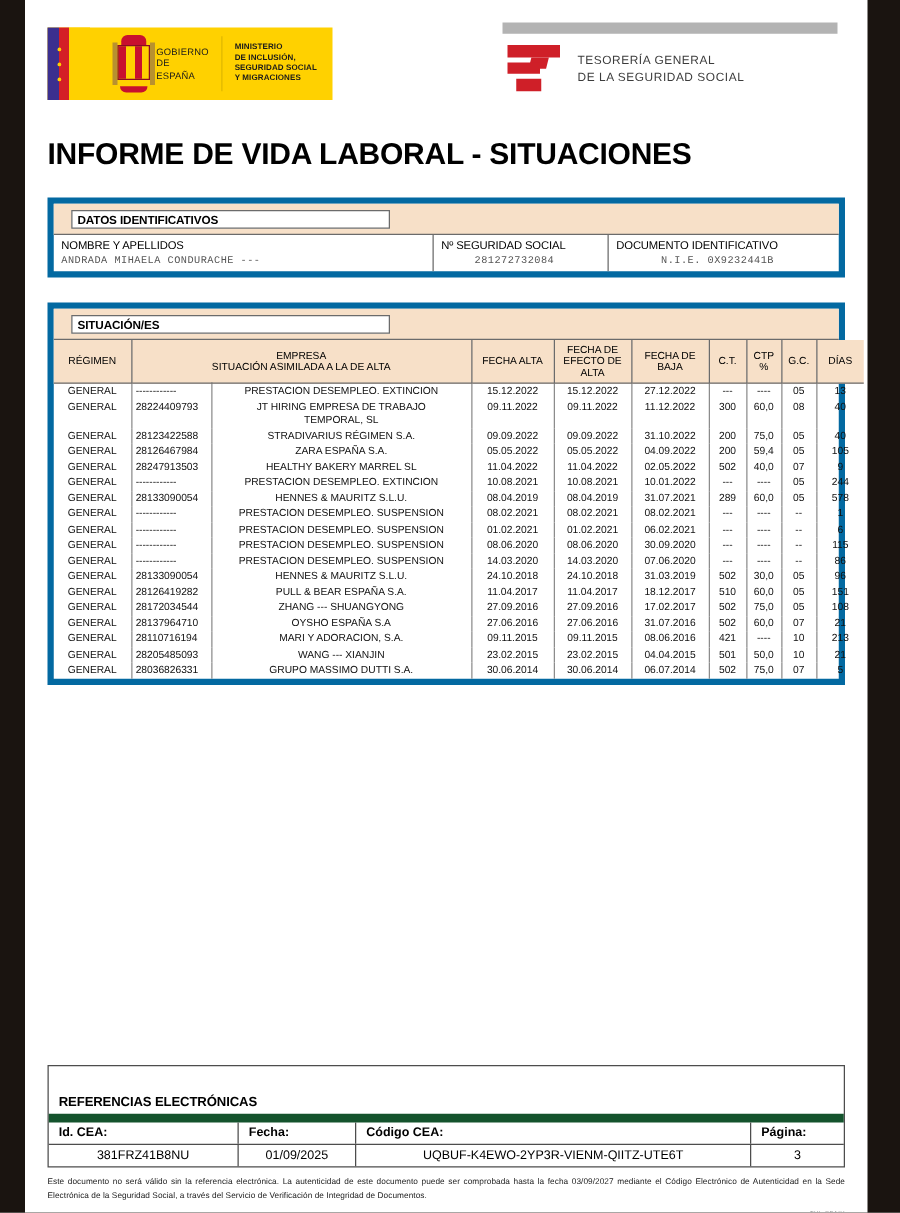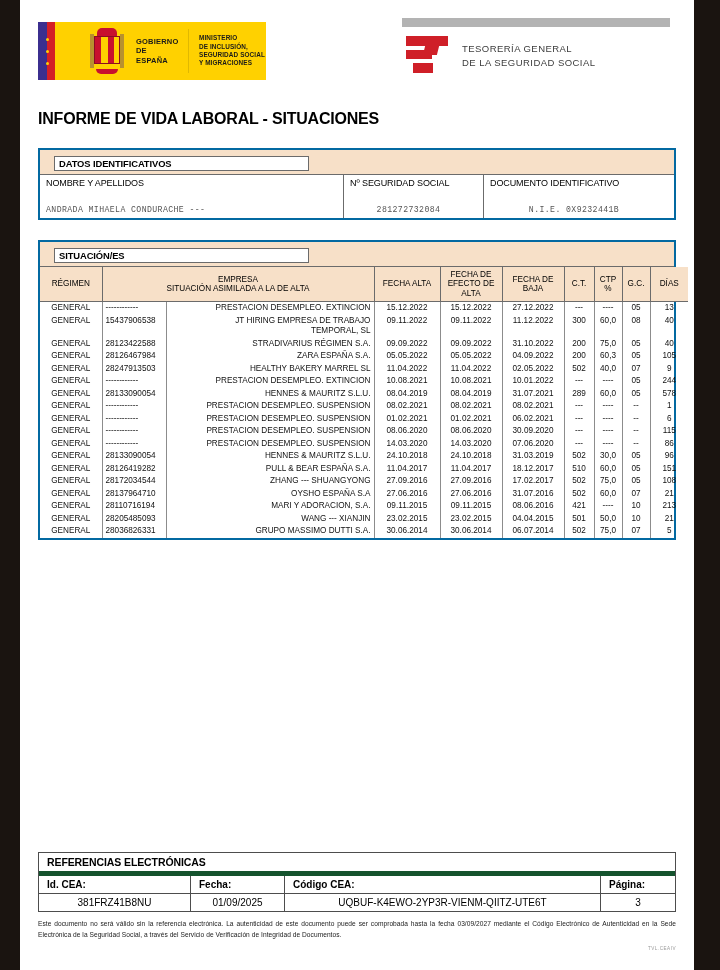--- a/index.html
+++ b/index.html
@@ -43,22 +43,22 @@
   }
   .coat .crown { position:absolute; left:7px; top:0; width:20px; height:8px;
     background:#c8102e; border-radius:5px 5px 0 0; }
   .coat .body { position:absolute; left:4px; top:8px; width:26px; height:28px;
     background: linear-gradient(to right,#c8102e 0 6px,#ffd100 6px 13px,#c8102e 13px 19px,#ffd100 19px 26px);
     border:1px solid #8b0d22; }
   .coat .pillarL,.coat .pillarR { position:absolute; top:6px; width:4px; height:34px; background:#b8912f; }
   .coat .pillarL { left:0; } .coat .pillarR { right:0; }
   .coat .base { position:absolute; left:6px; bottom:0; width:22px; height:5px; background:#c8102e; border-radius:0 0 8px 8px;}
   .gob-text {
-    margin-left: 12px; font-size: 7.5px; line-height: 1.25; color: #1a1a1a;
-    font-weight: bold; letter-spacing: .2px; white-space: pre-line;
+    margin-left: 1px; font-size: 7.5px; line-height: 1.25; color: #1a1a1a;
+    font-weight: normal; letter-spacing: .2px; white-space: pre-line;
   }
   .gob-divider { width:1px; height:44px; background:#e0b800; margin-left:10px; }
   .min-text {
     margin-left: 10px; font-size: 6.4px; line-height: 1.3; color:#1a1a1a;
     font-weight: bold; letter-spacing:.1px; white-space: pre-line;
   }
 
   .tgss-logo { position:absolute; right: 24px; top: 18px; width: 268px; }
   .tgss-bar { height: 9px; background: #b3b3b3; width: 100%; margin-bottom: 9px; }
   .tgss-row { display:flex; align-items:center; }
@@ -67,83 +67,83 @@
   .tgss-mark .t1 { left:2px; top:0; width:42px; height:10px; }
   .tgss-mark .t2 { left:20px; top:10px; width:14px; height:9px; transform: skewX(-14deg); }
   .tgss-mark .t3 { left:2px; top:14px; width:26px; height:9px; }
   .tgss-mark .t4 { left:9px; top:27px; width:20px; height:10px; }
   .tgss-text { margin-left: 14px; font-size: 9.5px; line-height: 1.45;
     color:#3c3c3c; letter-spacing:.45px; white-space: pre-line; }
 
   
   .doc-title {
     margin: 10px 0 0 18px;
-    font-size: 16px; font-weight: bold; color:#000;
+    font-size: 24px; font-weight: bold; color:#000;
     letter-spacing: -0.2px;
   }
 
   
-  .block { margin: 20px 18px 0 18px; border: 2px solid #0369a1; }
+  .block { margin: 20px 18px 0 18px; border: 5px solid #0369a1; }
   .banner {
     background: #f7e0c8; padding: 3px 4px 3px 14px; border-bottom:1px solid #6b6b6b;
   }
   .banner .inner {
     background:#fff; border:1px solid #6b6b6b; display:inline-block;
     padding: 1px 6px 1px 4px; min-width: 255px;
     font-size: 9.4px; font-weight: bold; letter-spacing:-.1px; color:#000;
   }
 
   
   .ident { display: flex; }
   .ident .cell { padding: 3px 16px 4px 6px; }
   .ident .c1 { flex: 0 0 304px; border-right:1px solid #6b6b6b; }
   .ident .c2 { flex: 0 0 140px; border-right:1px solid #6b6b6b; }
   .ident .c3 { flex: 1 1 auto; }
   .ident .lbl { font-size: 9px; color:#000; letter-spacing:-.1px; }
   .ident .val {
     font-family: "Liberation Mono", monospace; font-size: 8.2px; color:#555;
-    margin-top: 17px; letter-spacing: .4px;
+    margin-top: 3px; letter-spacing: .4px;
   }
   .ident .c2 .val, .ident .c3 .val { text-align: center; }
 
   
   table.sit { border-collapse: collapse; width: 100%; table-layout: fixed; }
   table.sit th {
     background:#f7e0c8; border-right:1px solid #6b6b6b; border-bottom:1px solid #6b6b6b;
     font-size: 8.2px; font-weight: normal; color:#000; padding: 3px 1px;
     line-height: 1.15; vertical-align: middle;
   }
   table.sit td {
     border-right:1px solid #8c8c8c;
     font-size: 8.2px; color:#111; padding: 1px 3px; line-height: 1.28;
     vertical-align: top; white-space: pre-line;
   }
   table.sit th:last-child, table.sit td:last-child { border-right: none; }
   td.c-reg { text-align:center; padding-left:5px; }
   td.c-cod { text-align:left; font-variant-numeric: tabular-nums; }
-  td.c-emp { text-align:right; }
+  td.c-emp { text-align:center; }
   td.c-date, td.c-ct, td.c-ctp, td.c-gc, td.c-dias { text-align:center; }
   .col-reg  { width: 62px; }
   .col-cod  { width: 64px; }
   .col-emp  { width: 208px; }
   .col-fa   { width: 66px; }
   .col-fe   { width: 62px; }
   .col-fb   { width: 62px; }
   .col-ct   { width: 30px; }
   .col-ctp  { width: 28px; }
   .col-gc   { width: 28px; }
   .col-dias { width: 38px; }
   .sep-left { border-left: 1px solid #8c8c8c; }
 
   
   .footer-block { position:absolute; left:18px; right:18px; top: 852px; }
   .ref-box { border:1px solid #4d4d4d; }
   .ref-title {
     padding: 3px 8px; font-size: 10.5px; font-weight:bold; color:#000;
-    border-bottom:5px solid #14532d; letter-spacing:-.1px;
+    border-bottom:7px solid #14532d; letter-spacing:-.1px;margin-top:20px;
   }
   .ref-head, .ref-vals { display:flex; }
   .ref-head { border-bottom:1px solid #4d4d4d; }
   .ref-head > div, .ref-vals > div { padding: 3px 8px; font-size: 10px; }
   .ref-head > div { font-weight: bold; }
   .rc1 { flex: 0 0 152px; border-right:1px solid #4d4d4d; }
   .rc2 { flex: 0 0 94px;  border-right:1px solid #4d4d4d; }
   .rc3 { flex: 1 1 auto;  border-right:1px solid #4d4d4d; }
   .rc4 { flex: 0 0 74px; }
   .ref-vals .rc1, .ref-vals .rc2, .ref-vals .rc3, .ref-vals .rc4 { text-align:center; }
@@ -266,21 +266,21 @@
             <td class="c-date sep-left">15.12.2022</td>
             <td class="c-date">15.12.2022</td>
             <td class="c-date">27.12.2022</td>
             <td class="c-ct sep-left">---</td>
             <td class="c-ctp">----</td>
             <td class="c-gc">05</td>
             <td class="c-dias">13</td>
           </tr>
           <tr>
             <td class="c-reg">GENERAL</td>
-            <td class="c-cod sep-left">15437906538</td>
+            <td class="c-cod sep-left">28224409793</td>
             <td class="c-emp">JT HIRING EMPRESA DE TRABAJO
 TEMPORAL, SL</td>
             <td class="c-date sep-left">09.11.2022</td>
             <td class="c-date">09.11.2022</td>
             <td class="c-date">11.12.2022</td>
             <td class="c-ct sep-left">300</td>
             <td class="c-ctp">60,0</td>
             <td class="c-gc">08</td>
             <td class="c-dias">40</td>
           </tr>
@@ -297,21 +297,21 @@
             <td class="c-dias">40</td>
           </tr>
           <tr>
             <td class="c-reg">GENERAL</td>
             <td class="c-cod sep-left">28126467984</td>
             <td class="c-emp">ZARA ESPAÑA S.A.</td>
             <td class="c-date sep-left">05.05.2022</td>
             <td class="c-date">05.05.2022</td>
             <td class="c-date">04.09.2022</td>
             <td class="c-ct sep-left">200</td>
-            <td class="c-ctp">60,3</td>
+            <td class="c-ctp">59,4</td>
             <td class="c-gc">05</td>
             <td class="c-dias">105</td>
           </tr>
           <tr>
             <td class="c-reg">GENERAL</td>
             <td class="c-cod sep-left">28247913503</td>
             <td class="c-emp">HEALTHY BAKERY MARREL SL</td>
             <td class="c-date sep-left">11.04.2022</td>
             <td class="c-date">11.04.2022</td>
             <td class="c-date">02.05.2022</td>

